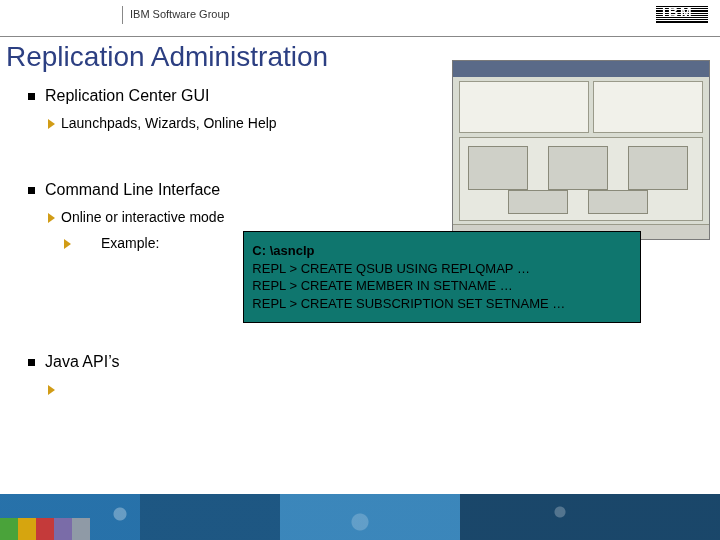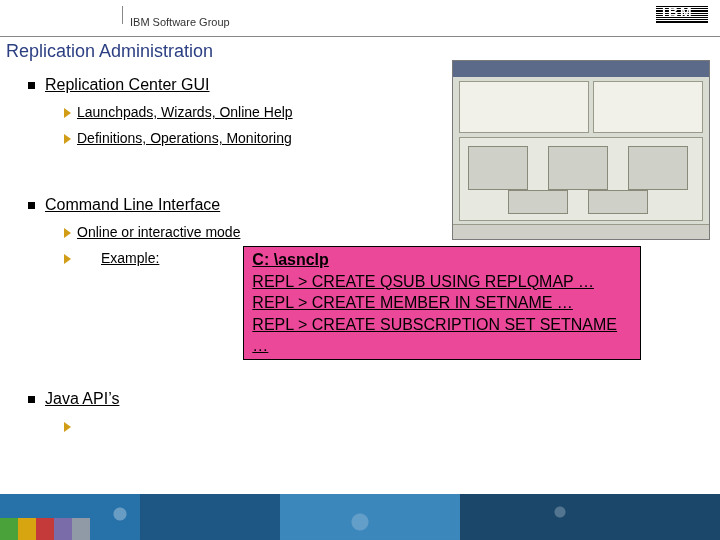--- a/index.html
+++ b/index.html
@@ -28,21 +28,21 @@
     position: absolute;
     left: 122px;
     top: 6px;
     width: 1px;
     height: 18px;
     background: #888;
   }
   .header-label {
     position: absolute;
     left: 130px;
-    top: 16px;
+    top: 8px;
     font-size: 11px;
     color: #333;
   }
   .ibm-logo {
     position: absolute;
     right: 12px;
     top: 6px;
     width: 52px;
     height: 20px;
   }
@@ -65,29 +65,28 @@
     color: #fff;
     mix-blend-mode: screen;
   }
   .hr {
     height: 1px;
     background: #888;
     margin-top: 2px;
   }
   
   .title {
-    font-size: 18px;
+    font-size: 28px;
     color: #2c3f82;
     padding: 4px 0 4px 6px;
   }
   
   .content {
     position: relative;
     padding: 0 10px 0 28px;
-    text-decoration: underline;
   }
   .sq-bullet-row {
     display: flex;
     align-items: flex-start;
     margin-top: 10px;
   }
   .sq {
     width: 7px;
     height: 7px;
     background: #000;
@@ -96,21 +95,21 @@
     flex: 0 0 auto;
   }
   .level1 {
     font-size: 16px;
     color: #000;
   }
   .tri-bullet-row {
     display: flex;
     align-items: flex-start;
     margin-top: 10px;
-    margin-left: 36px;
+    margin-left: 20px;
   }
   .tri {
     width: 0;
     height: 0;
     border-top: 5px solid transparent;
     border-bottom: 5px solid transparent;
     border-left: 7px solid #d19c16;
     margin-top: 4px;
     margin-right: 6px;
     flex: 0 0 auto;
@@ -126,24 +125,24 @@
     display: flex;
     align-items: flex-start;
     margin-top: 10px;
     margin-left: 36px;
     gap: 24px;
   }
   .code-box {
     margin-left: 60px;
     margin-top: -4px;
     border: 1.5px solid #000;
-    background: #ec4899;
-    padding: 2px 8px;
+    background: #0f766e;
+    padding: 10px 8px;
     width: 380px;
-    font-size: 16px;
+    font-size: 13px;
     line-height: 1.35;
   }
   .code-box .bold { font-weight: bold; }
 
   
   .screenshot {
     position: absolute;
     right: 10px;
     top: 60px;
     width: 258px;
@@ -263,24 +262,20 @@
   <div class="content">
 
     <div class="sq-bullet-row">
       <div class="sq"></div>
       <div class="level1">Replication Center GUI</div>
     </div>
     <div class="tri-bullet-row">
       <div class="tri"></div>
       <div class="level2">Launchpads, Wizards, Online Help</div>
     </div>
-    <div class="tri-bullet-row">
-      <div class="tri"></div>
-      <div class="level2">Definitions, Operations, Monitoring</div>
-    </div>
 
     <div class="gap-med"></div>
 
     <div class="sq-bullet-row">
       <div class="sq"></div>
       <div class="level1">Command Line Interface</div>
     </div>
     <div class="tri-bullet-row">
       <div class="tri"></div>
       <div class="level2">Online or interactive mode</div>

